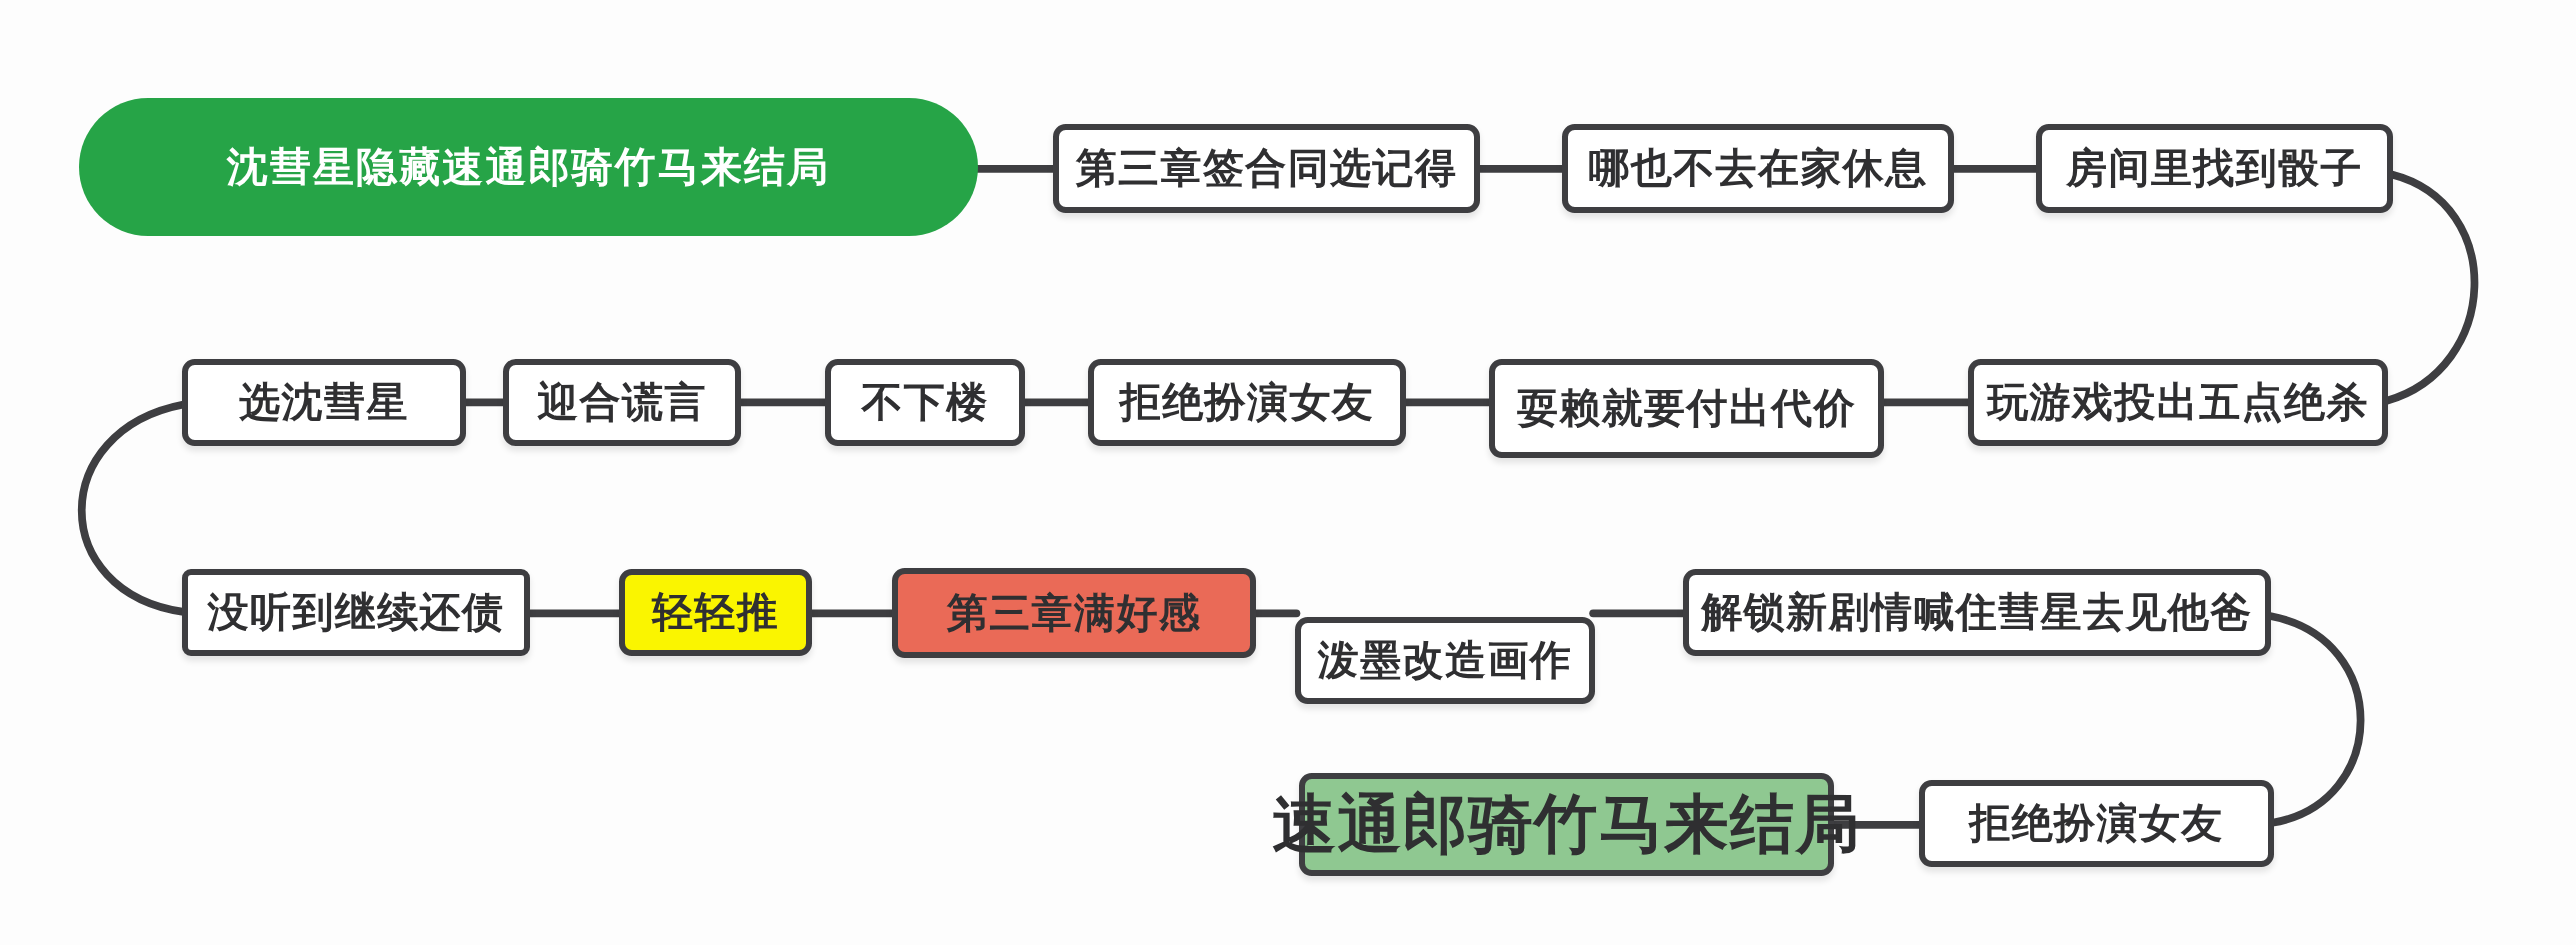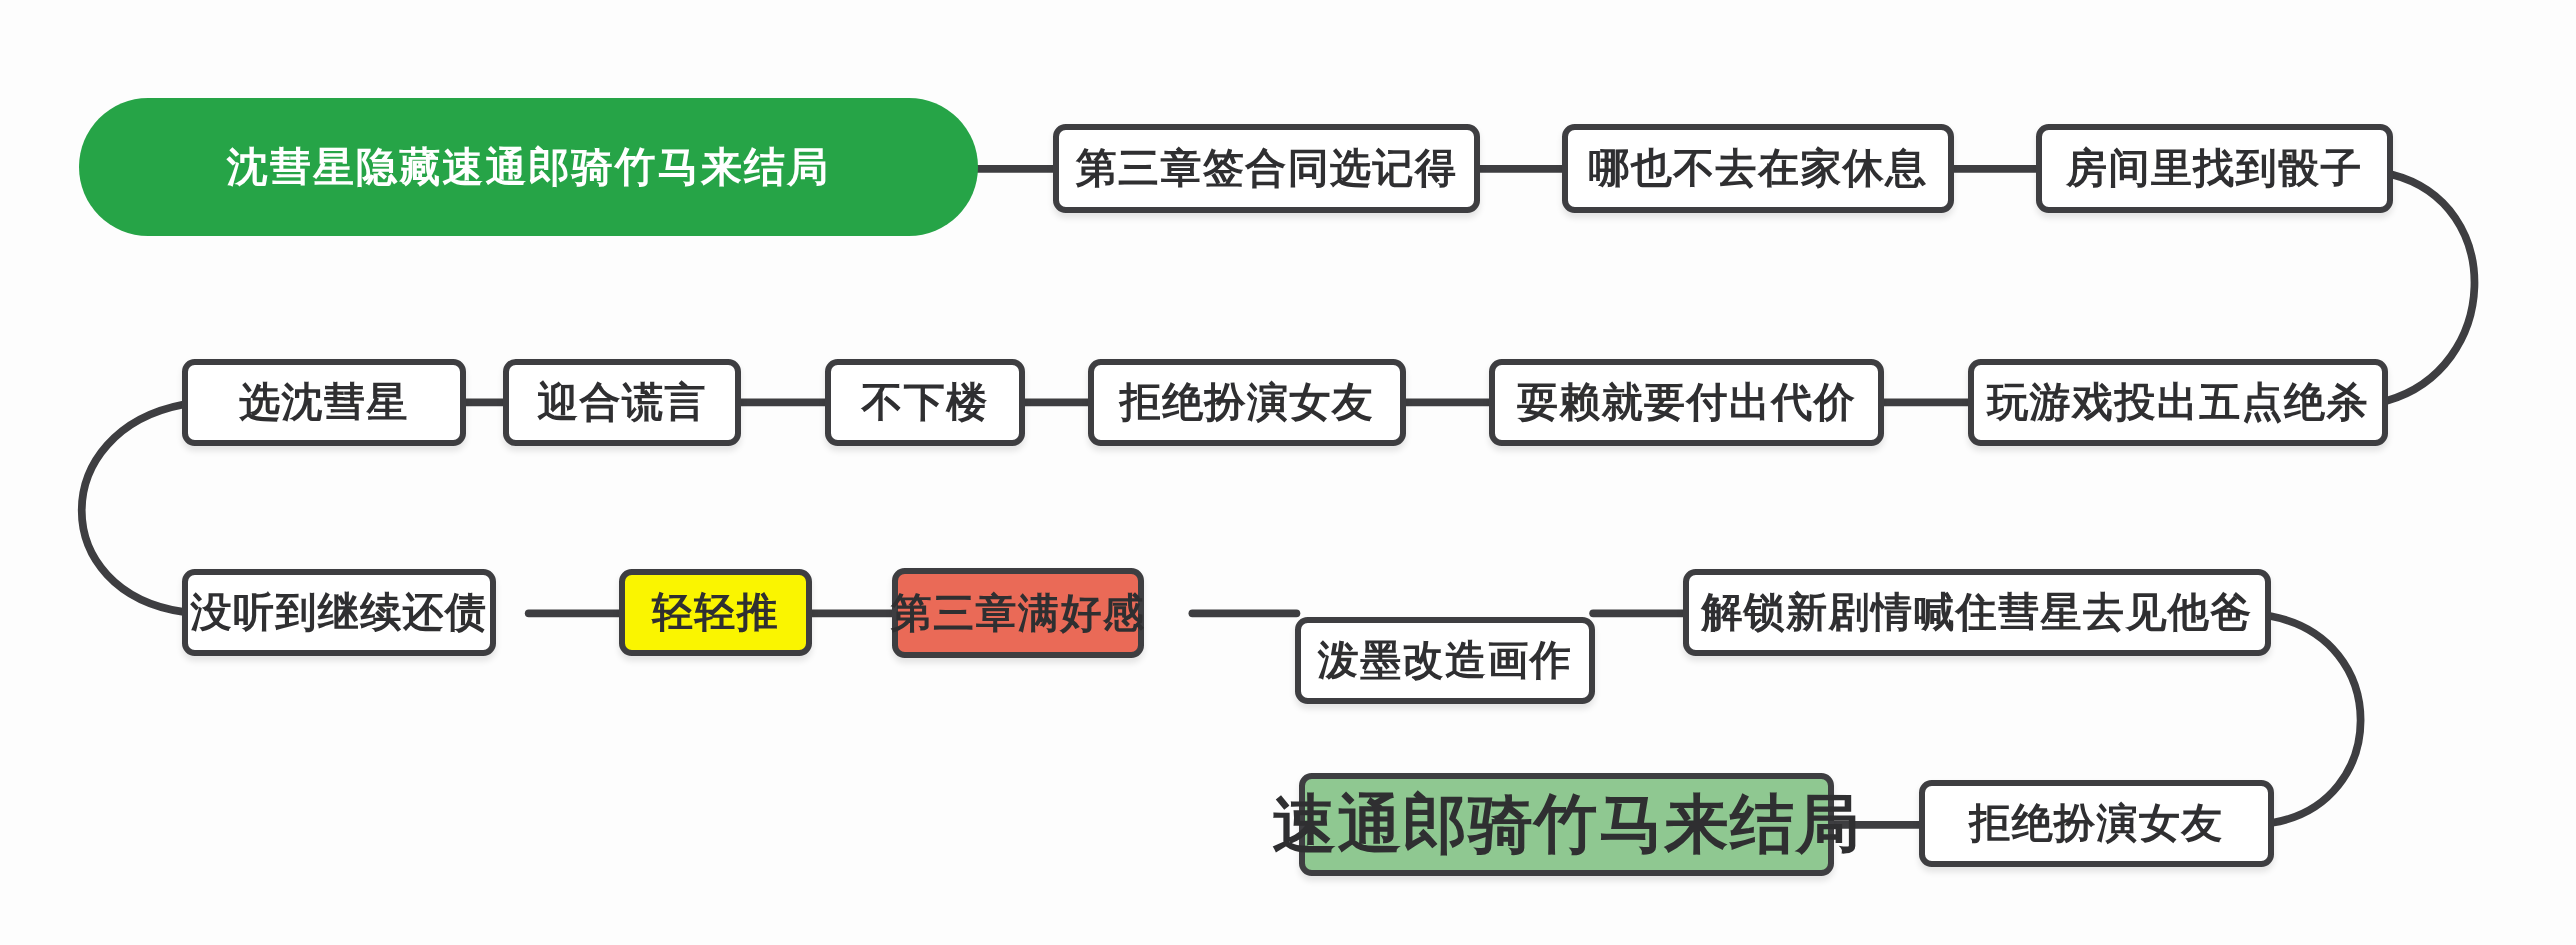--- a/index.html
+++ b/index.html
@@ -78,29 +78,29 @@
 <div class="node" style="left:2036px;top:124px;width:357px;height:89px;">房间里找到骰子</div>
 
 <div class="node" style="left:182px;top:359px;width:284px;height:87px;">选沈彗星</div>
 
 <div class="node" style="left:503px;top:359px;width:238px;height:87px;">迎合谎言</div>
 
 <div class="node" style="left:825px;top:359px;width:200px;height:87px;">不下楼</div>
 
 <div class="node" style="left:1088px;top:359px;width:318px;height:87px;">拒绝扮演女友</div>
 
-<div class="node" style="left:1489px;top:359px;width:395px;height:87px;text-align:center;">耍赖就要付出代价</div>
+<div class="node" style="left:1489px;top:359px;width:395px;height:99px;text-align:center;">耍赖就要付出代价</div>
 
 <div class="node" style="left:1968px;top:359px;width:420px;height:87px;">玩游戏投出五点绝杀</div>
 
-<div class="node" style="left:182px;top:569px;width:314px;height:87px;">没听到继续还债</div>
+<div class="node" style="left:182px;top:569px;width:348px;height:87px;border-radius:9px;">没听到继续还债</div>
 
 <div class="node yellow" style="left:619px;top:569px;width:193px;height:87px;">轻轻推</div>
 
-<div class="node red" style="left:892px;top:568px;width:252px;height:90px;">第三章满好感</div>
+<div class="node red" style="left:892px;top:568px;width:364px;height:90px;">第三章满好感</div>
 
 <div class="node" style="left:1295px;top:569px;width:300px;height:87px;margin-top:48px;">泼墨改造画作</div>
 
 <div class="node" style="left:1683px;top:569px;width:588px;height:87px;text-align:center;">解锁新剧情喊住彗星去见他爸</div>
 
 <div class="node green" style="left:1299px;top:773px;width:535px;height:103px;">速通郎骑竹马来结局</div>
 
 <div class="node" style="left:1919px;top:780px;width:355px;height:87px;">拒绝扮演女友</div>
 
 

